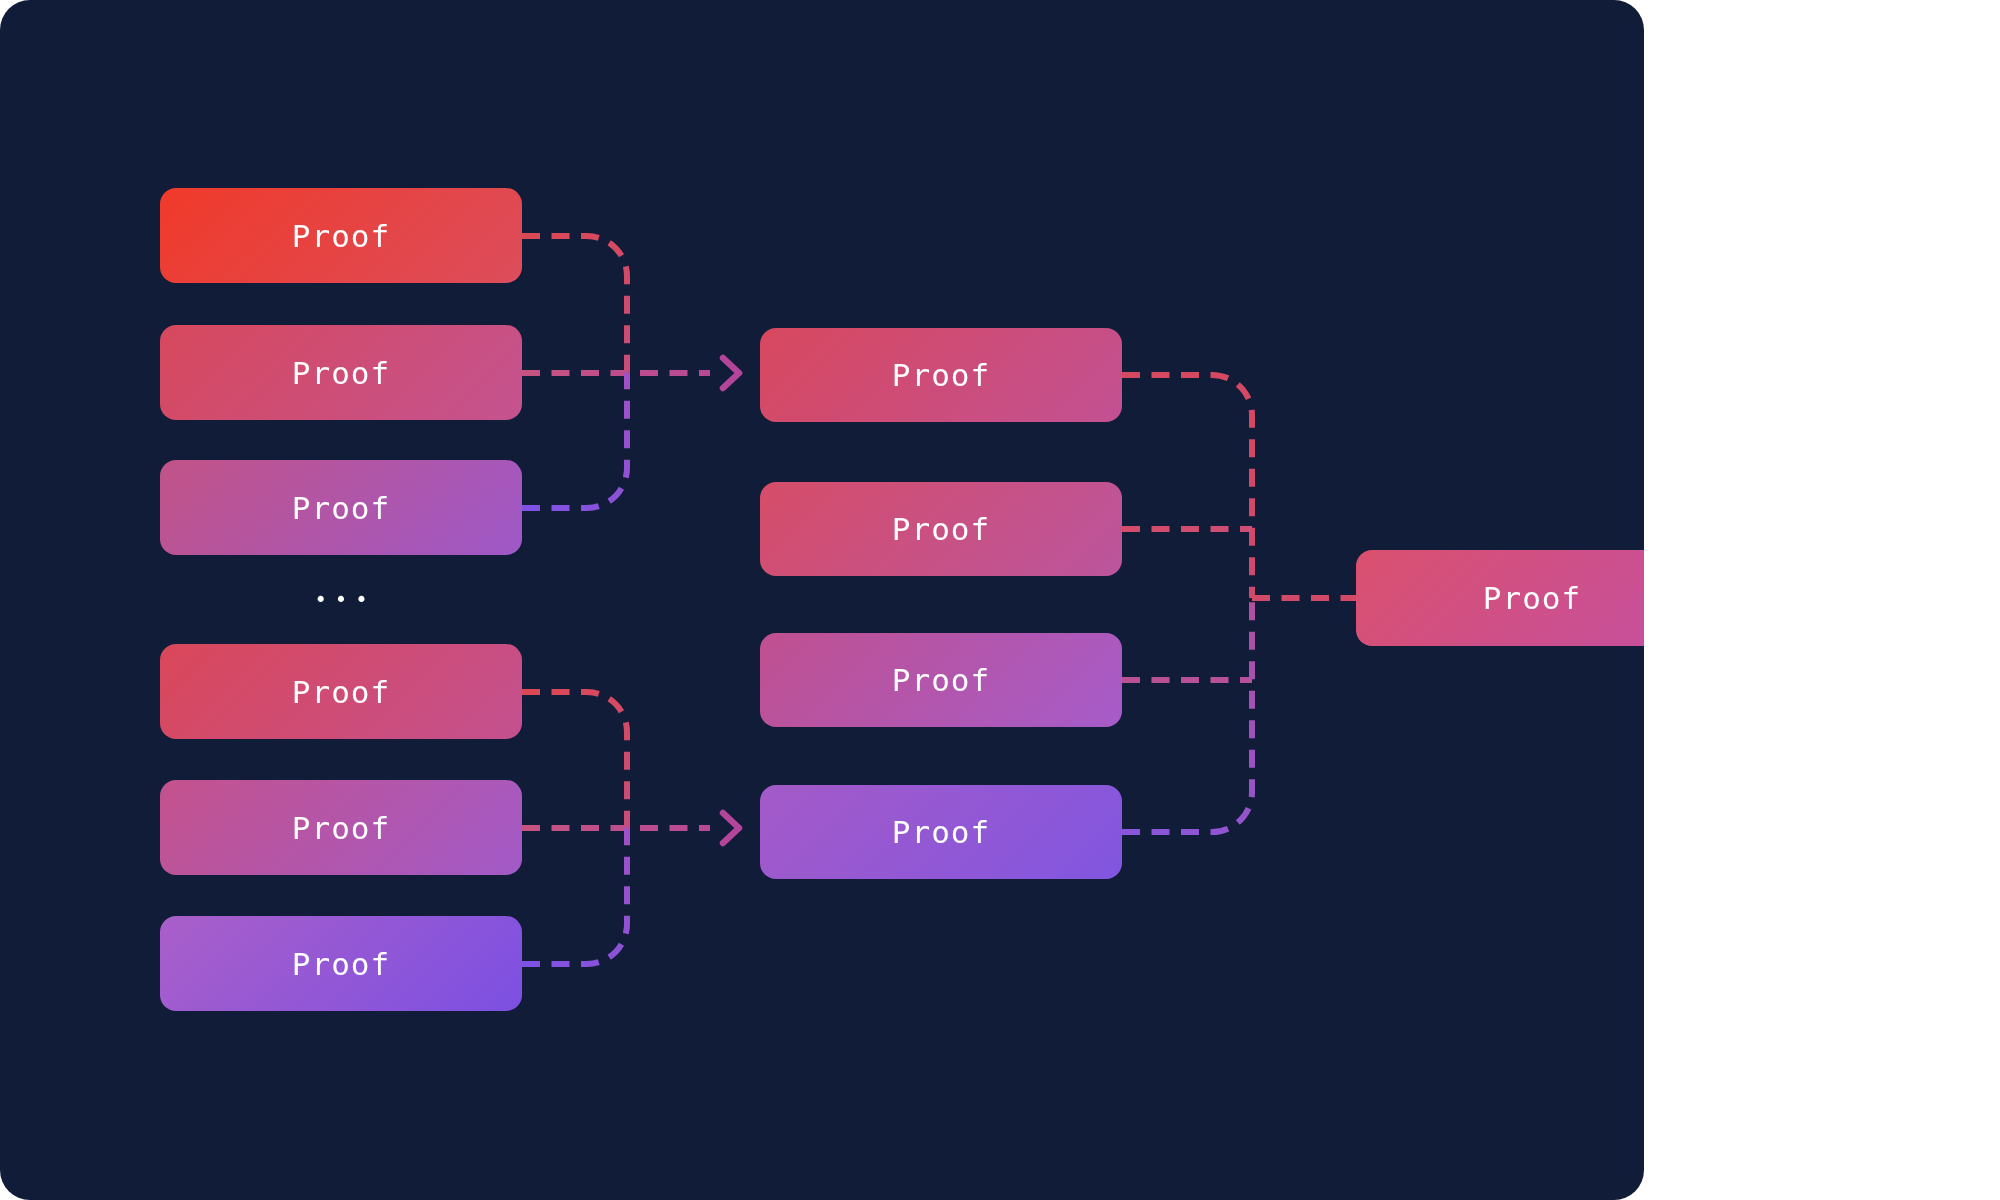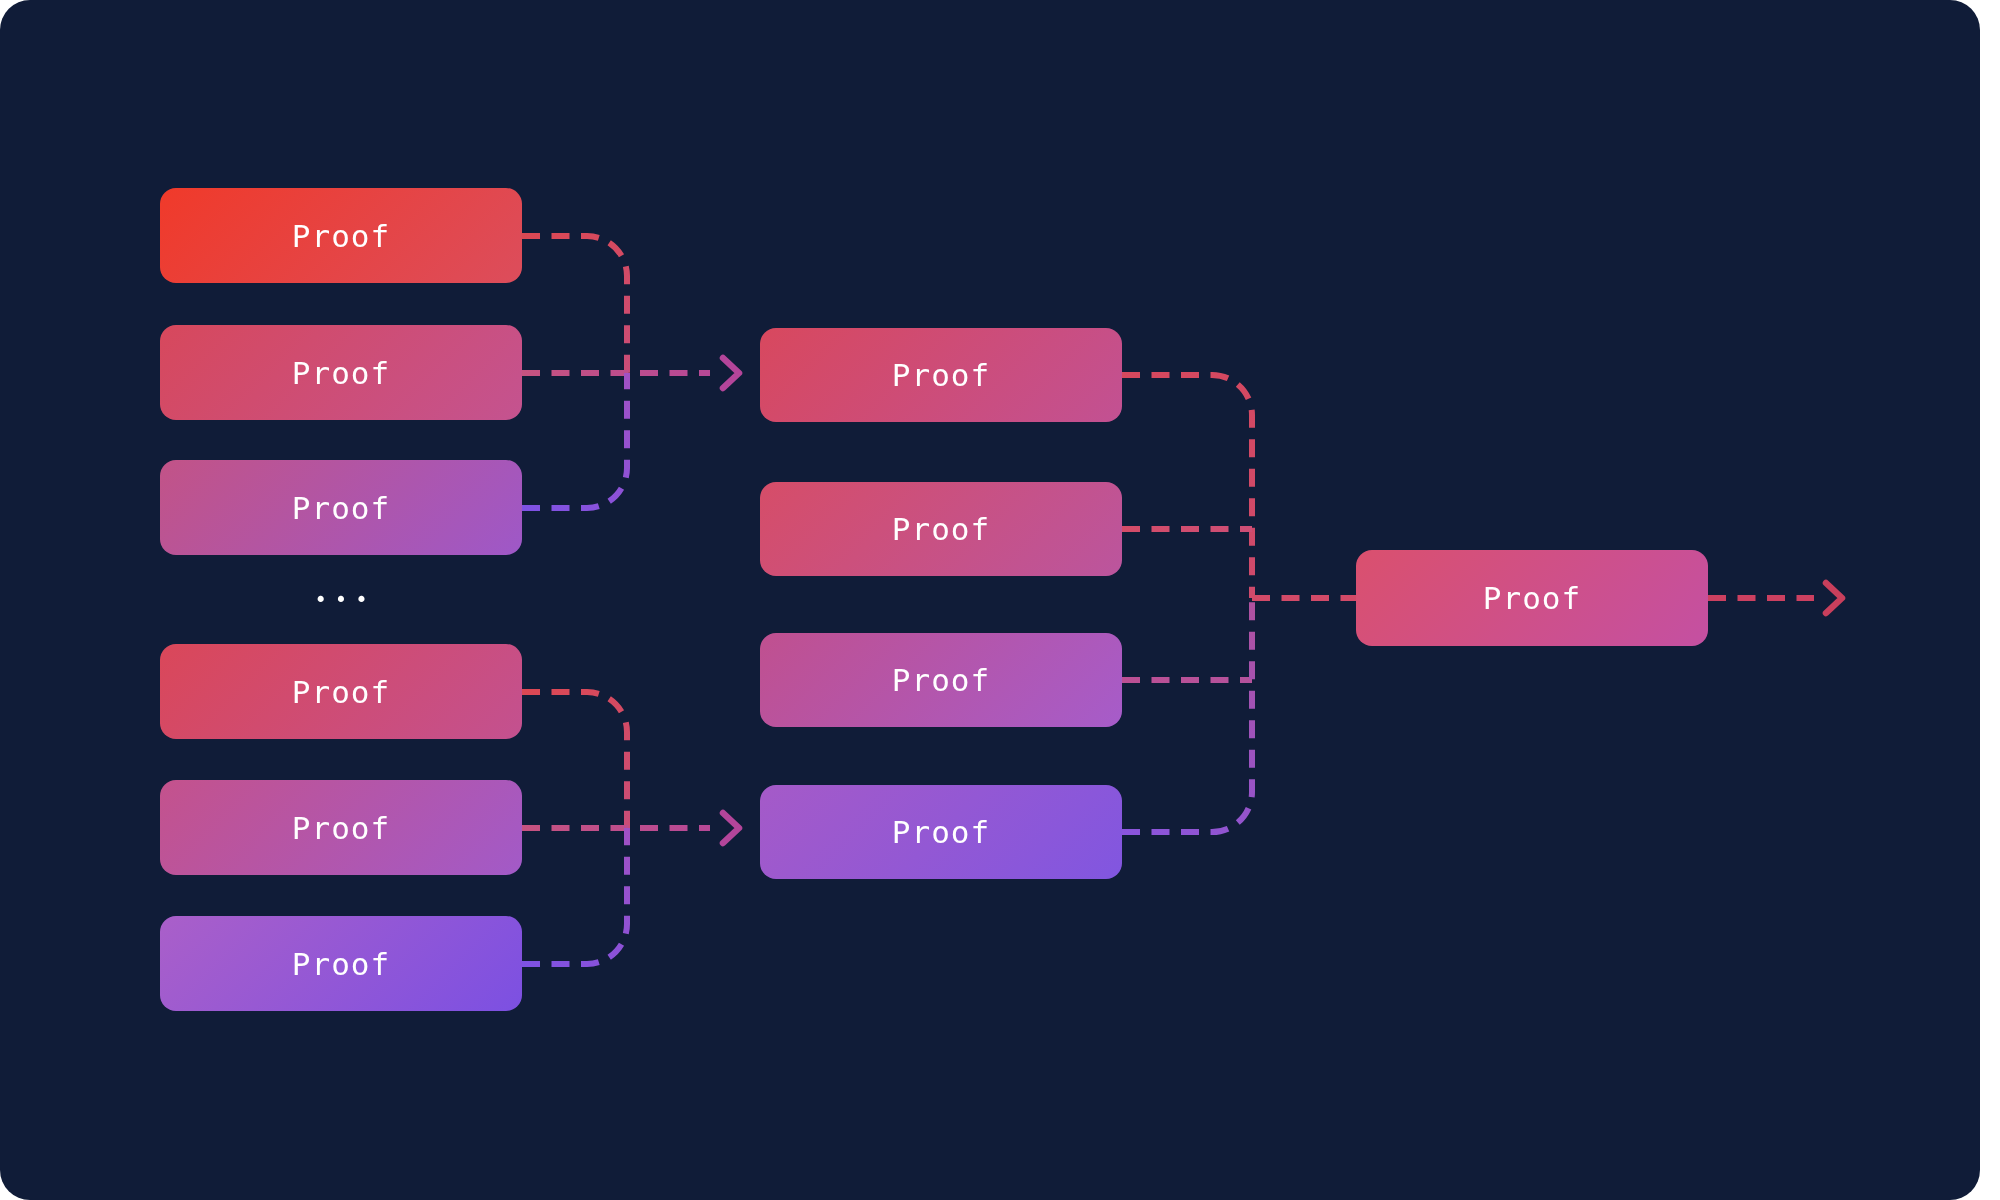--- a/index.html
+++ b/index.html
@@ -3,21 +3,21 @@
 <meta charset="utf-8">
 <style>
   html, body {
     margin: 0;
     padding: 0;
     background: #ffffff;
     font-family: "DejaVu Sans Mono", "Liberation Mono", monospace;
   }
   .stage {
     position: relative;
-    width: 1980px;
+    width: 1644px;
     height: 1200px;
     border-radius: 30px;
     overflow: hidden;
   }
   .layer {
     position: absolute;
     left: 0;
     top: 0;
   }
   .node {

